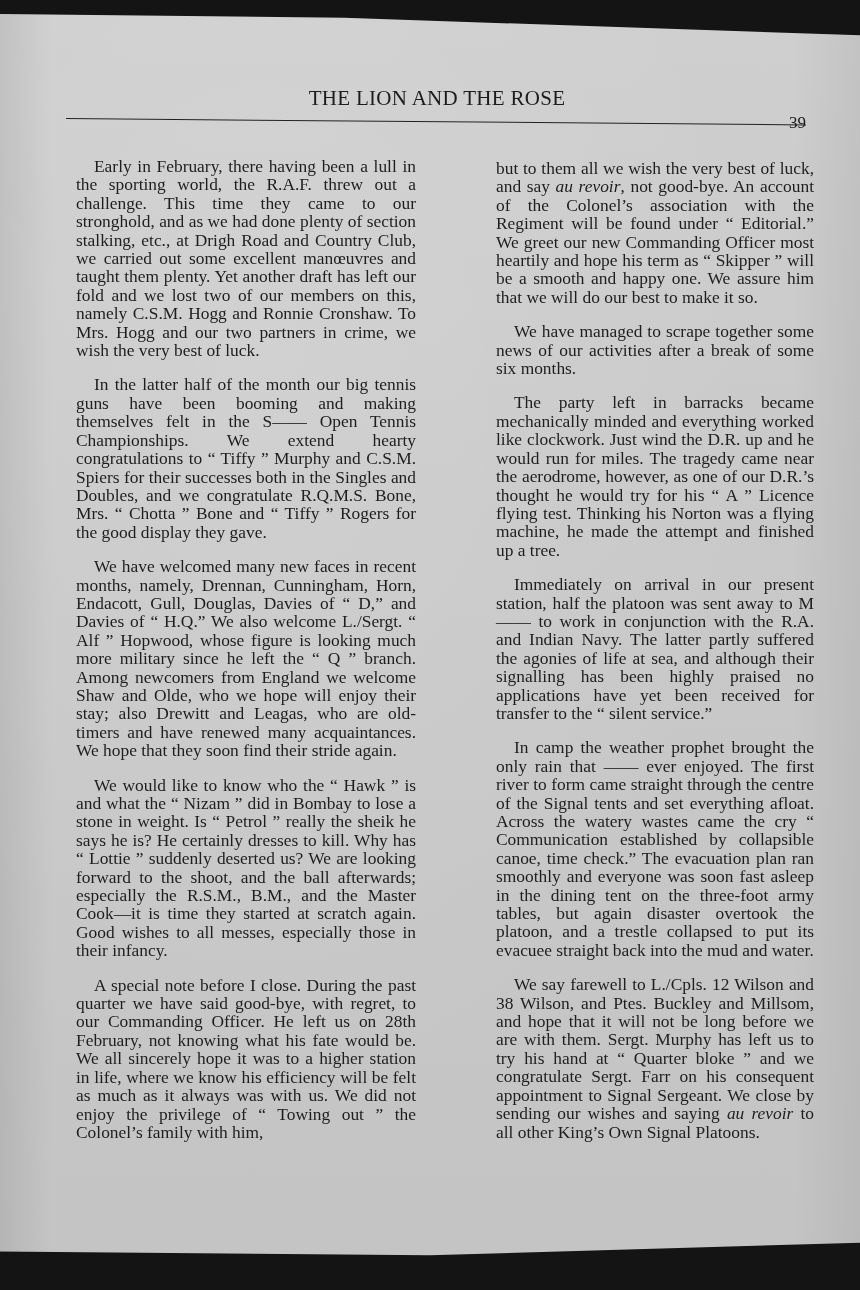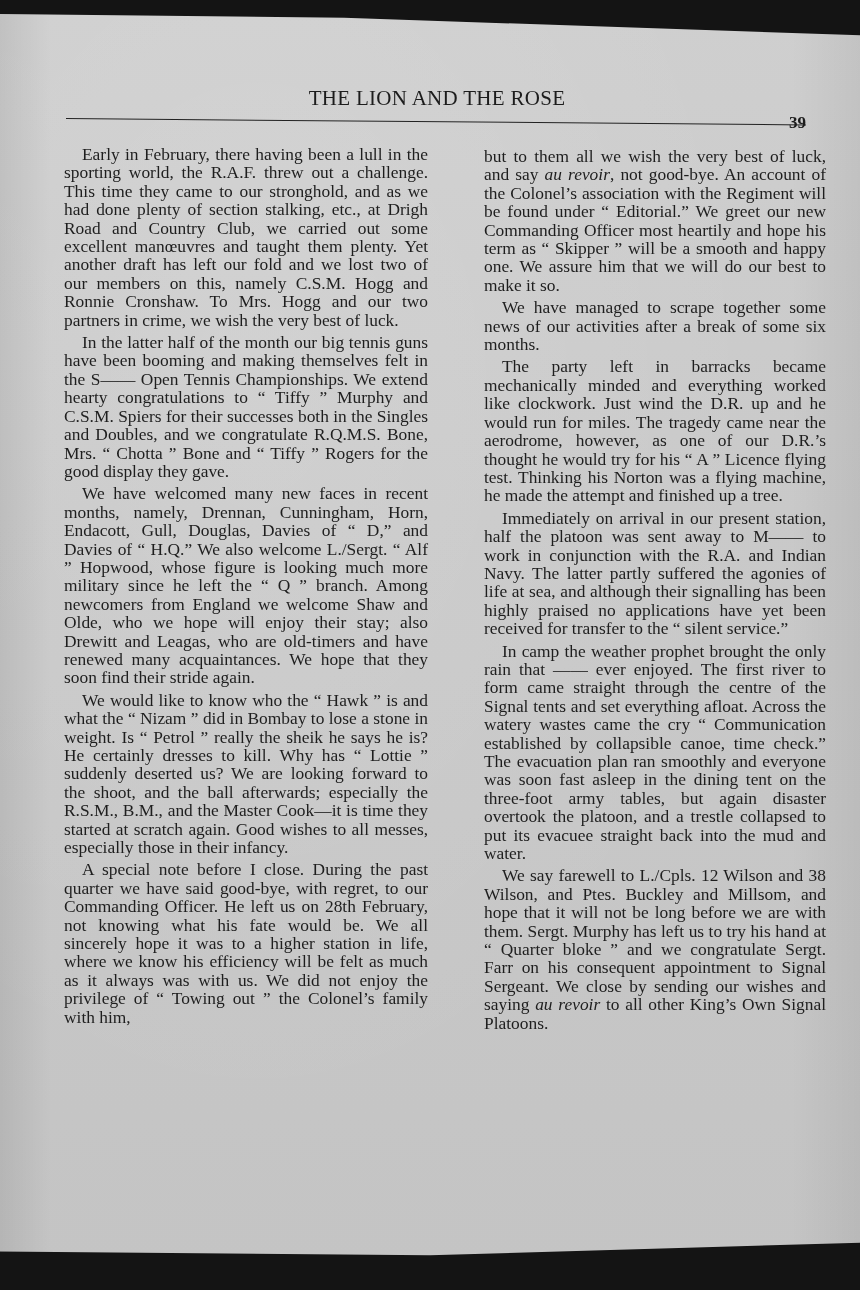--- a/index.html
+++ b/index.html
@@ -22,30 +22,30 @@
     }
     .running-head {
       position: absolute; left: 0; width: 780px; top: 72px;
       text-align: center; font-size: 21px; color: #1c1c1c; letter-spacing: 0.3px; margin-left: 47px;
     }
     .rule {
       position: absolute; left: 66px; top: 104px; width: 740px; height: 0;
       border-top: 1.6px solid #222; transform: rotate(0.5deg); transform-origin: left center;
     }
     .page-number {
-      position: absolute; right: 54px; top: 99px; font-size: 17px; color: #1c1c1c; font-weight: bold;
+      position: absolute; right: 54px; top: 99px; font-size: 17px; color: #1c1c1c;
     }
     .col {
       position: absolute; top: 127px; width: 372px;
       font-size: 17.4px; line-height: 18.4px; color: #1e1e1e;
       text-align: justify; hyphens: manual;
     }
     .col.left { left: 60px; }
     .col.right { left: 480px; width: 350px; top: 129px; }
-    .col p { margin: 4px; text-indent: 18px; }
+    .col p { margin: 16px; text-indent: 18px; }
     .col p.cont { text-indent: 0; }
     .section-heading {
       text-align: center; font-size: 18px; letter-spacing: 0.6px;
       margin: 16px 0 14px 0; text-indent: 0;
     }
     i { font-style: italic; }
   </style>
 </head>
 <body>
 

